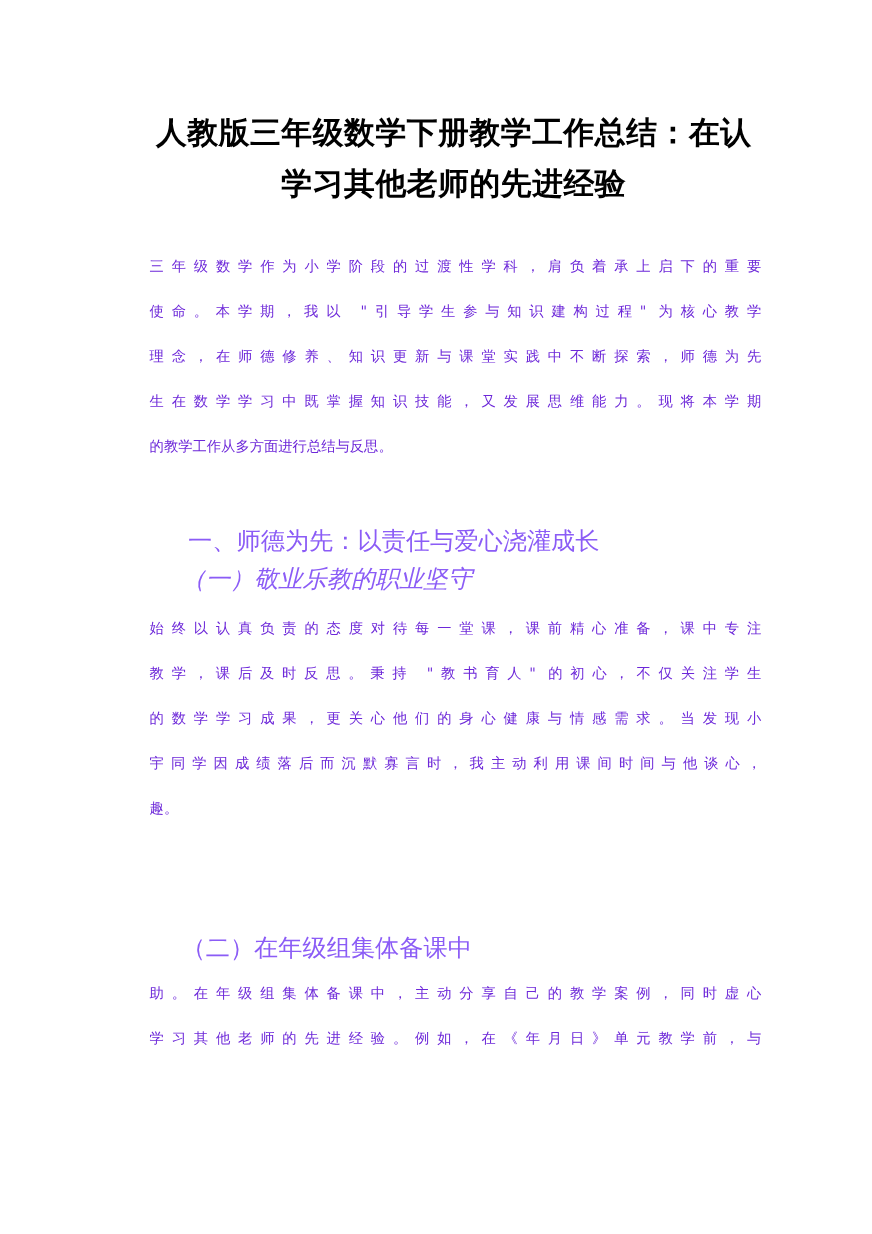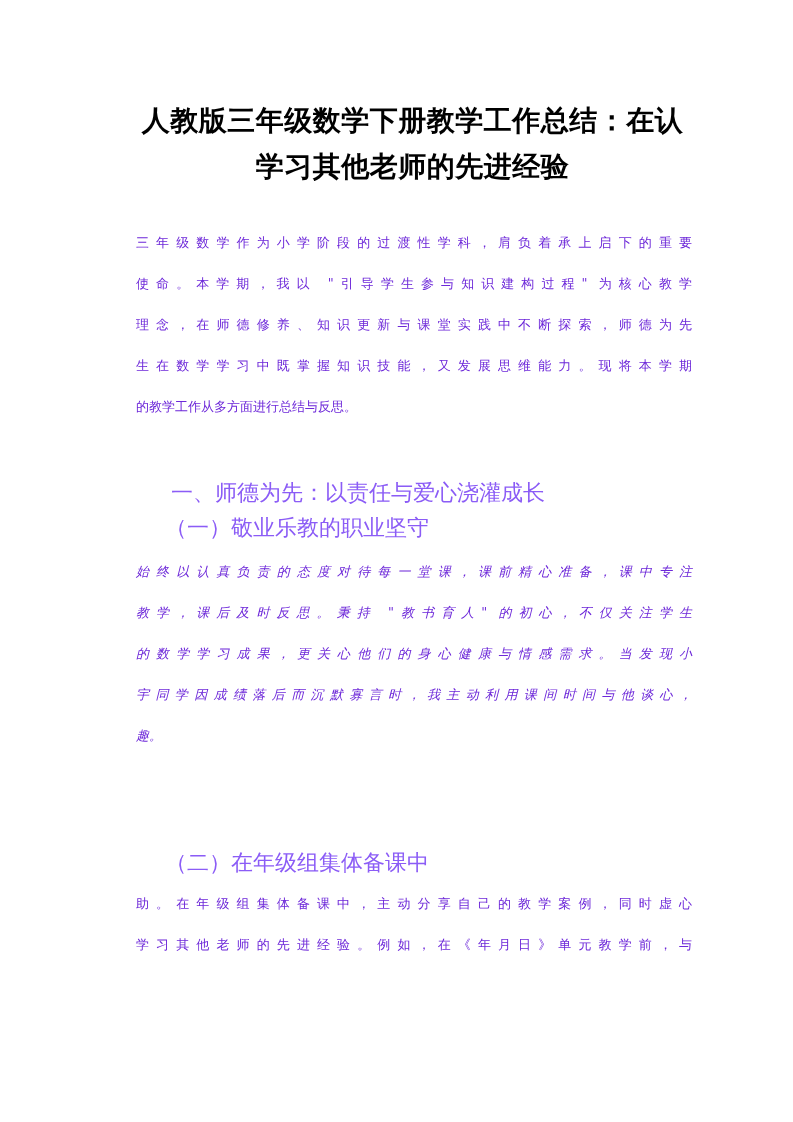--- a/index.html
+++ b/index.html
@@ -81,23 +81,23 @@
   <div class="body-block" style="top:222px;">
     <span class="line">三年级数学作为小学阶段的过渡性学科，肩负着承上启下的重要</span>
     <span class="line">使命。本学期，我以 "引导学生参与知识建构过程" 为核心教学</span>
     <span class="line">理念，在师德修养、知识更新与课堂实践中不断探索，师德为先</span>
     <span class="line">生在数学学习中既掌握知识技能，又发展思维能力。现将本学期</span>
     <span class="line last">的教学工作从多方面进行总结与反思。</span>
   </div>
 
   <div class="heading-line" style="top:472px;">一、师德为先：以责任与爱心浇灌成长</div>
 
-  <div class="heading-line sub-heading" style="top:507px;">（一）敬业乐教的职业坚守</div>
+  <div class="heading-line sub-heading" style="top:507px;font-style:italic;">（一）敬业乐教的职业坚守</div>
 
-  <div class="body-block" style="top:551px;font-style:italic;">
+  <div class="body-block" style="top:551px;">
     <span class="line">始终以认真负责的态度对待每一堂课，课前精心准备，课中专注</span>
     <span class="line">教学，课后及时反思。秉持 "教书育人" 的初心，不仅关注学生</span>
     <span class="line">的数学学习成果，更关心他们的身心健康与情感需求。当发现小</span>
     <span class="line">宇同学因成绩落后而沉默寡言时，我主动利用课间时间与他谈心，</span>
     <span class="line last">趣。</span>
   </div>
 
   <div class="heading-line sub-heading" style="top:842px;">（二）在年级组集体备课中</div>
 
   <div class="body-block" style="top:883px;">

